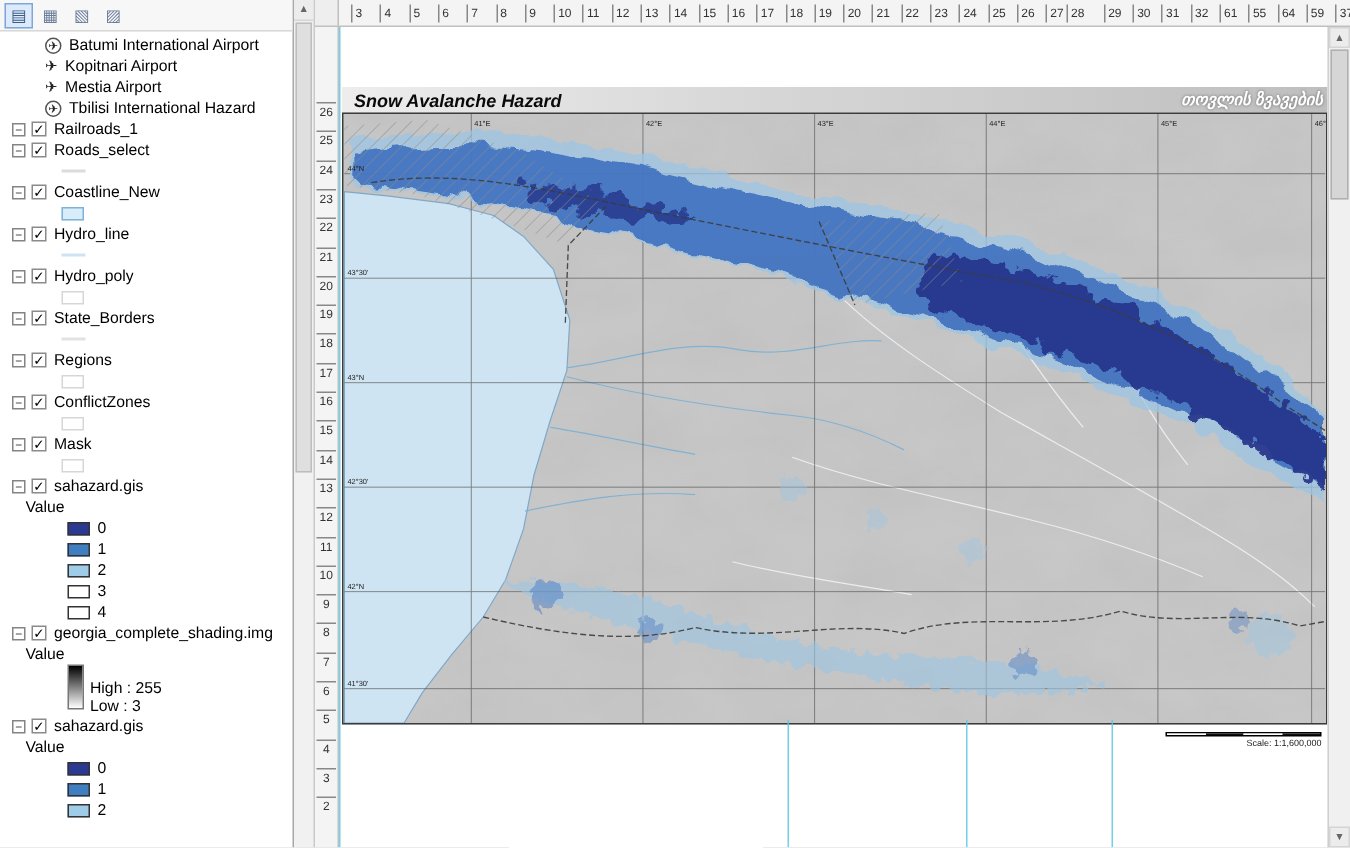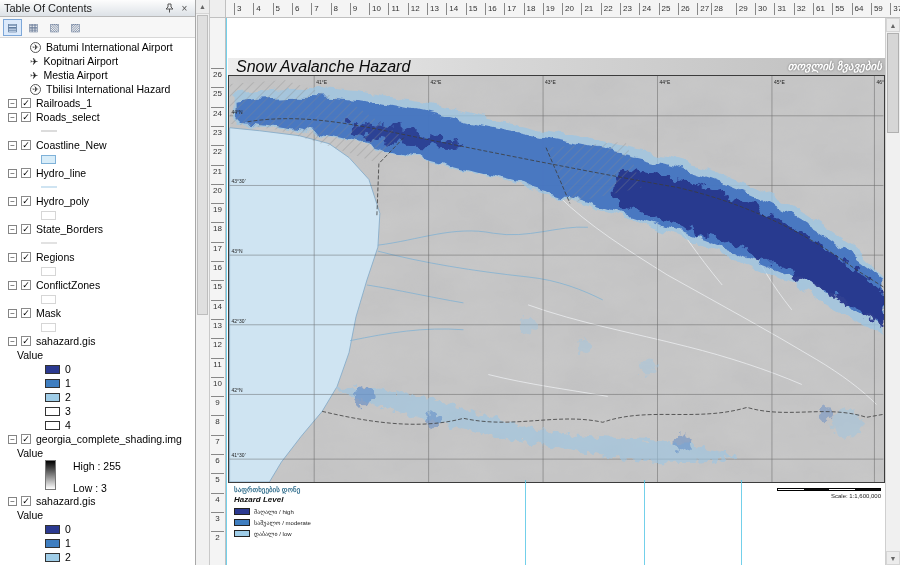--- a/index.html
+++ b/index.html
@@ -24,21 +24,21 @@
   .expander{width:9px;height:9px;border:1px solid #848484;background:#fff;font-size:8px;line-height:7px;text-align:center;color:#333;margin-right:4px;flex:none}
   .cbx{width:10px;height:10px;border:1px solid #8a8a8a;background:#fff;font-size:9px;line-height:9px;text-align:center;margin-right:5px;flex:none}
   .lbl{overflow:hidden}
   .sym-row{padding-left:41px}
   .val-row{padding-left:17px}
   .class-row{padding-left:45px}
   .sw-box{width:15px;height:9px;border:1px solid #999;flex:none;margin-right:5px;background:#fff}
   .sw-line{width:16px;height:2px;flex:none;margin-right:5px}
   .grad-block{height:34px;padding-left:45px;display:flex;align-items:stretch}
   .grad-bar{width:11px;height:30px;background:linear-gradient(#000,#fff);border:1px solid #777;flex:none}
-  .grad-txt{display:flex;flex-direction:column;justify-content:space-between;margin-left:17px;font-size:10.5px}
+  .grad-txt{display:flex;flex-direction:column;justify-content:flex-end;margin-left:4px;font-size:10.5px}
 
   
   .toc-scroll{width:14px;background:#f1f1f1;border-right:1px solid #c9c9c9;position:relative;flex:none}
   .sarrow{height:14px;font-size:7px;color:#666;display:flex;align-items:center;justify-content:center;background:#ececec;border-bottom:1px solid #d5d5d5}
   .toc-thumb{position:absolute;top:15px;left:1px;right:1px;height:300px;background:#dfdfdf;border:1px solid #bdbdbd}
 
   
   .view{flex:1;display:flex;flex-direction:column;min-width:0;height:565px}
   .ruler-row{height:18px;display:flex;flex:none}
   .ruler-corner{width:16px;height:18px;background:#eeeeee;border-right:1px solid #c0c0c0;border-bottom:1px solid #c0c0c0;flex:none}
@@ -48,21 +48,21 @@
   .ruler-left{width:16px;position:relative;background:#f4f4f4;border-right:1px solid #c0c0c0;overflow:hidden;flex:none}
   .ruler-left span{position:absolute;left:1px;font-size:8px;color:#333;border-top:1px solid #888;width:13px;text-align:center;padding-top:1px}
   .canvas{flex:1;position:relative;background:#fff;overflow:hidden}
   .vscroll{width:15px;background:#f0f0f0;border-left:1px solid #cfcfcf;position:relative;flex:none}
   .vscroll .sarrow{border:1px solid #d5d5d5}
   .vscroll .down{position:absolute;bottom:0;left:0;right:0}
   .v-thumb{position:absolute;top:15px;left:1px;right:1px;height:100px;background:#d6d6d6;border:1px solid #b0b0b0}
 
   
   .titleband{position:absolute;left:2px;top:40px;width:680px;height:17px;background:linear-gradient(90deg,#ededed 0%,#d7d7d7 40%,#bdbdbd 100%);display:flex;justify-content:space-between;align-items:center;padding:0 8px}
-  .map-title{font-size:16px;font-weight:normal;font-style:italic;color:#0a0a0a}
+  .map-title{font-size:12px;font-weight:bold;font-style:italic;color:#0a0a0a}
   .map-title-ka{font-size:11px;font-weight:bold;font-style:italic;color:#fff;text-shadow:0 0 2px #666;margin-right:-14px}
   .mapsvg{position:absolute;left:2px;top:57px;width:657px;height:408px;border:1px solid #3c3c3c;background:#c9c9c9;display:block}
   .legend{position:absolute;left:8px;top:468px}
   .leg-ka{font-size:7px;font-weight:bold;color:#35718f}
   .leg-en{font-size:8px;font-weight:bold;font-style:italic;color:#111;margin:1px 0 2px}
   .leg-item{display:flex;align-items:center;height:11px}
   .leg-item .sw{width:16px;height:7px;border:1px solid #222;margin-right:4px;flex:none}
   .leg-item .tx{font-size:6px;color:#222}
   .scalebar{position:absolute;left:525px;top:470px;width:130px}
   .bar{display:flex;height:3px;border:1px solid #000;width:104px;margin-left:26px}
@@ -71,30 +71,20 @@
   .bar span:nth-child(even){background:#111}
   .scale-text{font-size:6px;color:#222;text-align:right;margin-top:2px}
   .guide{position:absolute;width:1px;background:rgba(90,200,230,.85)}
 </style>
 </head>
 <body>
 
 <div class="app">
 
   <aside class="toc">
-    <div class="toc-title">
-      <span class="t">Table Of Contents</span>
-      <span class="tb-ic">
-        <svg width="9" height="10" viewBox="0 0 9 10">
-            <path d="M3 1h3v3l2 2H1l2-2z" fill="none" stroke="#555" stroke-width="1"></path>
-            <line x1="4.5" y1="6" x2="4.5" y2="9.5" stroke="#555" stroke-width="1"></line>
-          </svg>
-      </span>
-      <span class="tb-ic">×</span>
-    </div>
     <div class="toc-toolbar">
         <span class="tbtn active">▤</span>
         <span class="tbtn">▦</span>
         <span class="tbtn">▧</span>
         <span class="tbtn">▨</span>
       </div>
     <div class="toc-tree">
         <div class="row airport-row">
           <span class="plane circled">✈</span>
           <span class="lbl">Batumi International Airport</span>
@@ -426,38 +416,20 @@
           <g id="grid-labels-left" font-size="5" fill="#222">
               <text x="2" y="38">44°N</text>
               <text x="2" y="108">43°30'</text>
               <text x="2" y="178">43°N</text>
               <text x="2" y="248">42°30'</text>
               <text x="2" y="318">42°N</text>
               <text x="2" y="383">41°30'</text>
             </g>
         </svg>
 
-        <div class="legend">
-          <div class="leg-ka">საფრთხეების დონე</div>
-          <div class="leg-en">Hazard Level</div>
-          <div>
-              <div class="leg-item">
-                <span class="sw" style="background: rgb(43, 57, 144);"></span>
-                <span class="tx">მაღალი / high</span>
-              </div>
-              <div class="leg-item">
-                <span class="sw" style="background: rgb(63, 126, 192);"></span>
-                <span class="tx">საშუალო / moderate</span>
-              </div>
-              <div class="leg-item">
-                <span class="sw" style="background: rgb(159, 205, 232);"></span>
-                <span class="tx">დაბალი / low</span>
-              </div>
-            </div>
-        </div>
 
         <div class="scalebar">
           <div class="bar">
             <span></span>
               <span></span>
               <span></span>
               <span></span>
           </div>
           <div class="scale-text">Scale: 1:1,600,000</div>
         </div>

